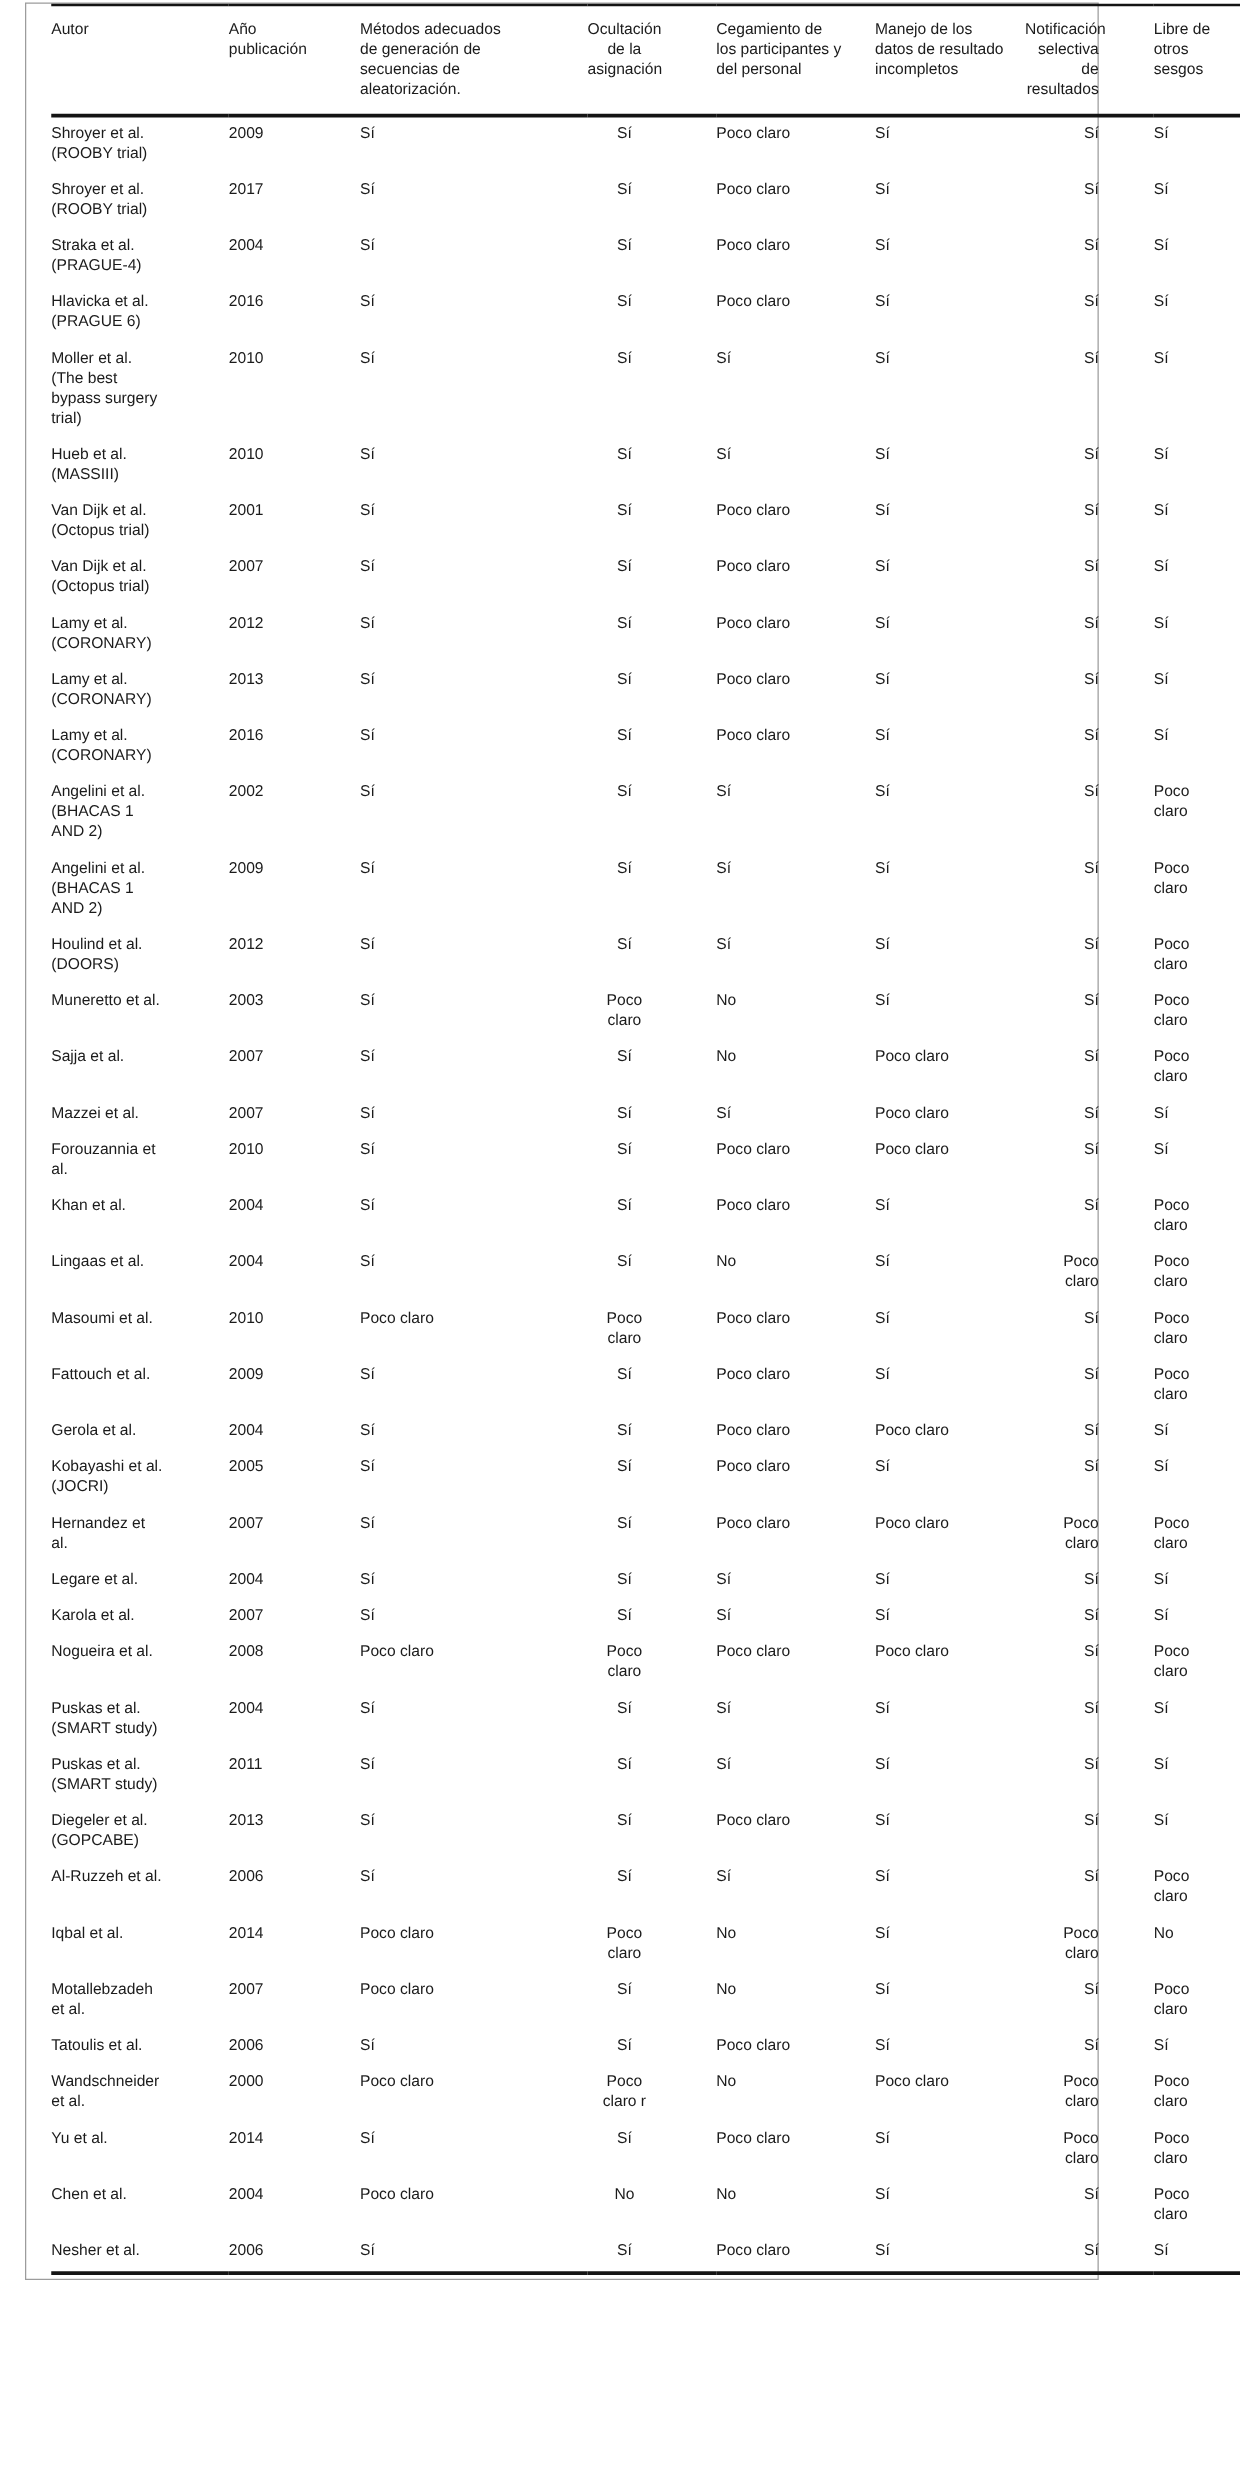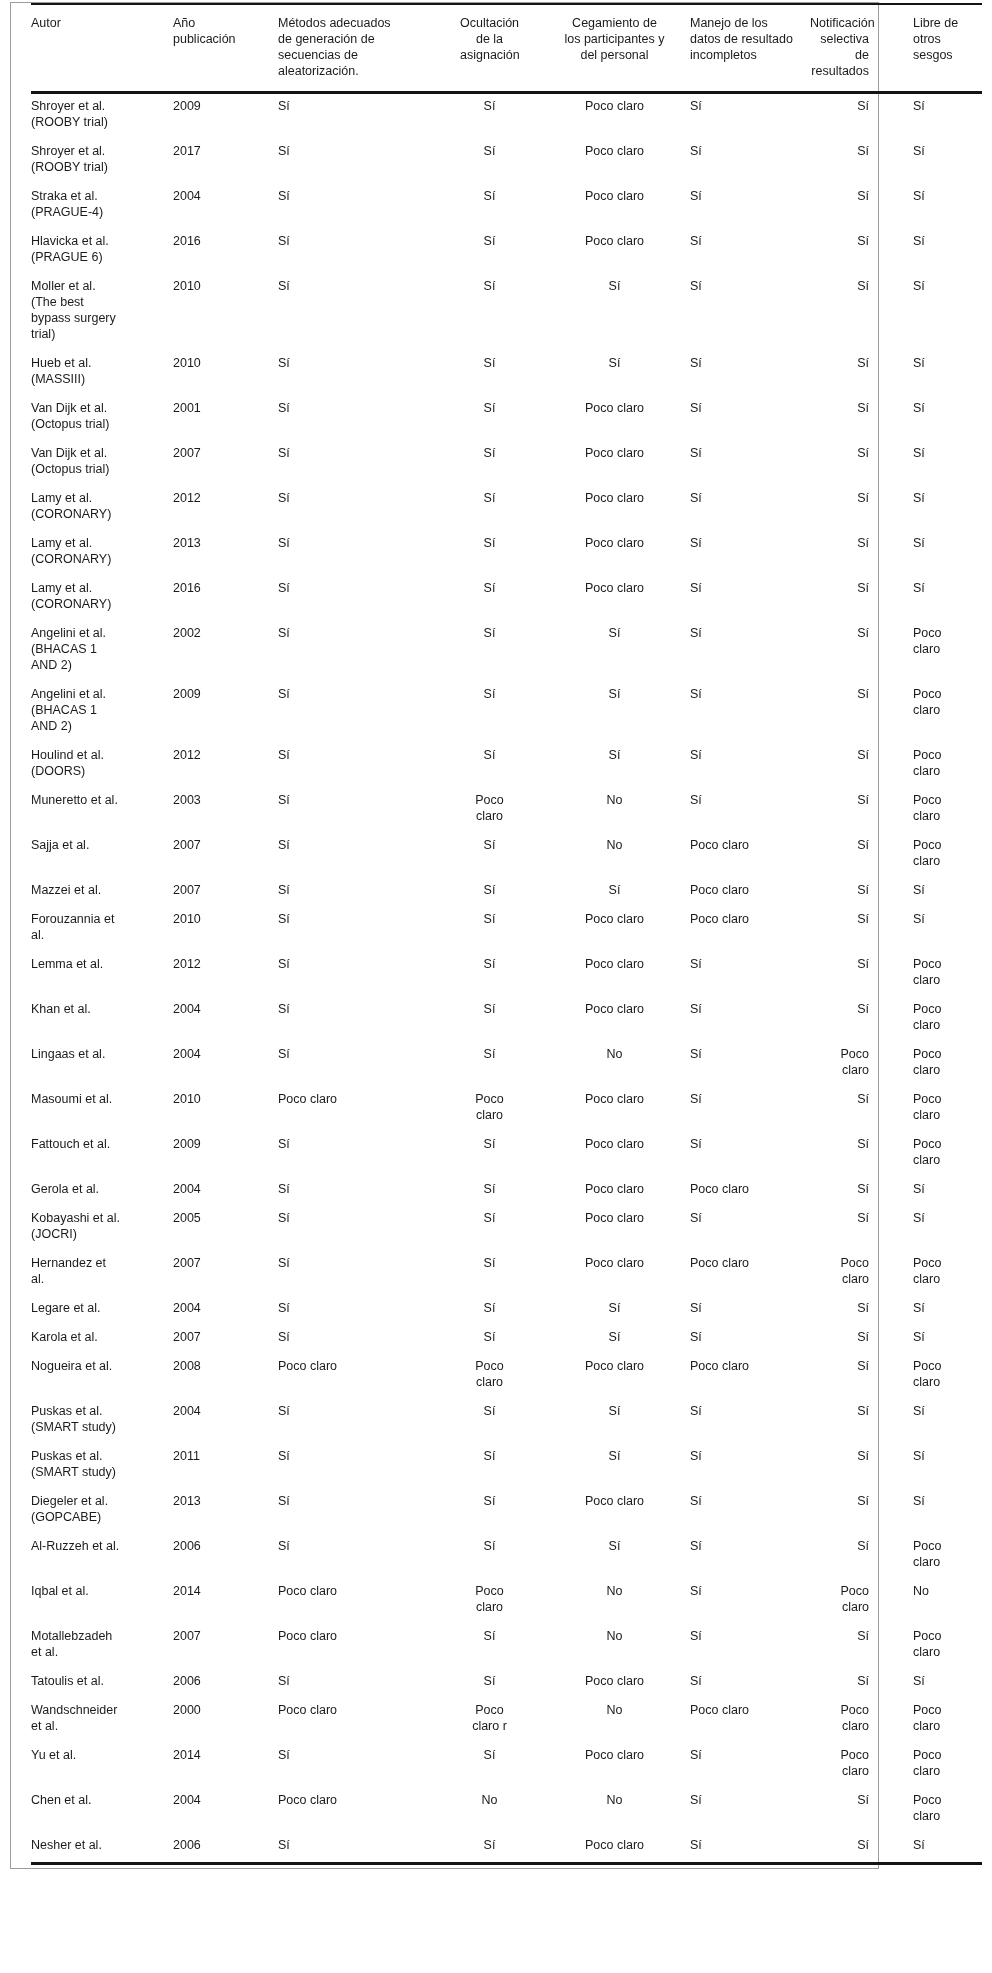--- a/index.html
+++ b/index.html
@@ -5,20 +5,21 @@
   html, body {
     margin: 0;
     padding: 0;
     background: #ffffff;
     font-family: "Liberation Sans", "DejaVu Sans", sans-serif;
     color: #1b1b1b;
   }
   .page {
     width: 888px;
     box-sizing: border-box;
+    padding-left: 10px;
   }
   .frame {
     margin: 2px 9px 4px 10px;
     border: 1px solid #9c9c9c;
     padding: 0 0 3px 20px;
     background: #ffffff;
   }
   table.rob {
     border-collapse: collapse;
     table-layout: fixed;
@@ -45,21 +46,21 @@
     border-bottom: 3px solid #141414;
   }
   table.rob td {
     vertical-align: top;
     padding: 4px 0 9px 0;
   }
   table.rob th:nth-child(1), table.rob td:nth-child(1) { padding-right: 52px; }
   table.rob th:nth-child(2), table.rob td:nth-child(2) { padding-right: 30px; margin-top: 48px; }
   table.rob th:nth-child(3), table.rob td:nth-child(3) { padding-right: 64px; }
   table.rob th:nth-child(4), table.rob td:nth-child(4) { padding-right: 44px; text-align: center; }
-  table.rob th:nth-child(5), table.rob td:nth-child(5) { padding-right: 24px; text-align: center; }
+  table.rob th:nth-child(5), table.rob td:nth-child(5) { padding-right: 24px; }
   table.rob th:nth-child(6), table.rob td:nth-child(6) { padding-right: 16px; }
   table.rob th:nth-child(7), table.rob td:nth-child(7) { padding-right: 44px; text-align: right; }
   table.rob th:nth-child(8), table.rob td:nth-child(8) { padding-right: 12px; }
 </style>
 </head>
 <body>
 
 <div class="page">
   <div class="frame">
     <table class="rob">
@@ -260,30 +261,20 @@
             <td>Forouzannia et al.</td>
             <td>2010</td>
             <td>Sí</td>
             <td>Sí</td>
             <td>Poco claro</td>
             <td>Poco claro</td>
             <td>Sí</td>
             <td>Sí</td>
           </tr>
           <tr>
-            <td>Lemma et al.</td>
-            <td>2012</td>
-            <td>Sí</td>
-            <td>Sí</td>
-            <td>Poco claro</td>
-            <td>Sí</td>
-            <td>Sí</td>
-            <td>Poco claro</td>
-          </tr>
-          <tr>
             <td>Khan et al.</td>
             <td>2004</td>
             <td>Sí</td>
             <td>Sí</td>
             <td>Poco claro</td>
             <td>Sí</td>
             <td>Sí</td>
             <td>Poco claro</td>
           </tr>
           <tr>

